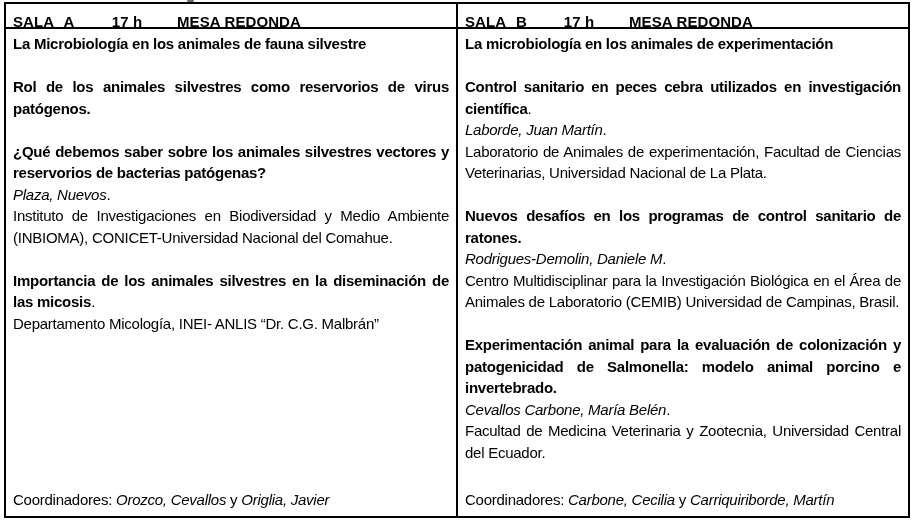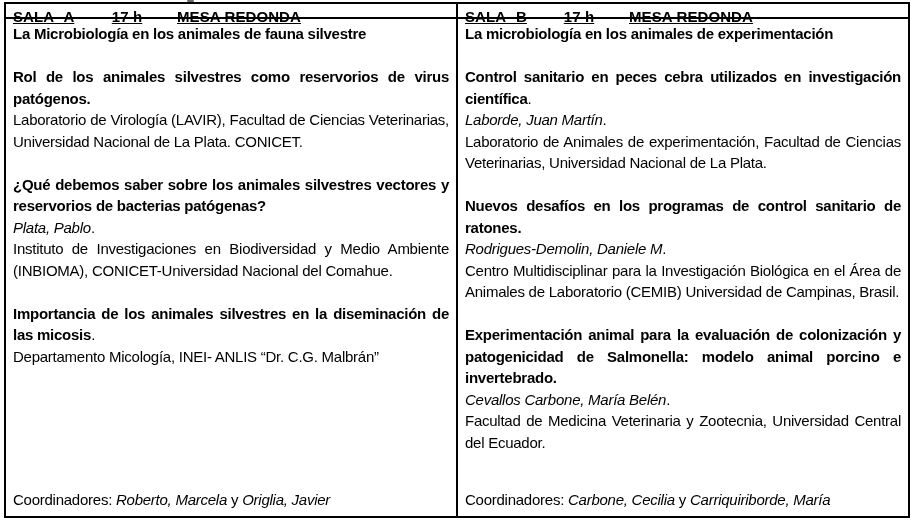--- a/index.html
+++ b/index.html
@@ -40,21 +40,21 @@
     flex: 1 1 0;
     min-width: 0;
     display: flex;
     flex-direction: column;
     box-sizing: border-box;
   }
   .column.first {
     border-right: 2px solid #000000;
   }
   .col-header {
-    height: 15px;
+    height: 25px;
     box-sizing: border-box;
     border-bottom: 2px solid #000000;
     display: flex;
     align-items: center;
     padding: 12px 7px 0 7px;
     font-weight: bold;
     font-size: 15px;
     letter-spacing: 0.1px;
     flex: 0 0 auto;
     text-decoration: underline;
@@ -98,30 +98,29 @@
       <div class="col-header">
         <span class="hdr-room">SALA A</span>
         <span class="hdr-time">17 h</span>
         <span class="hdr-session">MESA REDONDA</span>
       </div>
       <div class="col-body">
         <div>
             <div class="para"><span class="r-b">La Microbiología en los animales de fauna silvestre</span></div>
             <div class="para blank"></div>
             <div class="para"><span class="r-b">Rol de los animales silvestres como reservorios de virus patógenos.</span></div>
-            <div class="para"><span class="r-n">Laboratorio de Virología (LAVIR), Facultad de Ciencias Veterinarias, Universidad Nacional de La Plata. CONICET.</span></div>
             <div class="para blank"></div>
             <div class="para"><span class="r-b">¿Qué debemos saber sobre los animales silvestres vectores y reservorios de bacterias patógenas?</span></div>
-            <div class="para"><span class="r-i">Plata, Pablo</span><span class="r-n">.</span></div>
+            <div class="para"><span class="r-i">Plaza, Nuevos</span><span class="r-n">.</span></div>
             <div class="para"><span class="r-n">Instituto de Investigaciones en Biodiversidad y Medio Ambiente (INBIOMA), CONICET-Universidad Nacional del Comahue.</span></div>
             <div class="para blank"></div>
             <div class="para"><span class="r-b">Importancia de los animales silvestres en la diseminación de las micosis</span><span class="r-n">.</span></div>
             <div class="para"><span class="r-n">Departamento Micología, INEI- ANLIS “Dr. C.G. Malbrán”</span></div>
           </div>
-        <div class="para coordinators"><span class="r-n">Coordinadores: </span><span class="r-i">Roberto, Marcela</span><span class="r-n"> y </span><span class="r-i">Origlia, Javier</span></div>
+        <div class="para coordinators"><span class="r-n">Coordinadores: </span><span class="r-i">Orozco, Cevallos</span><span class="r-n"> y </span><span class="r-i">Origlia, Javier</span></div>
       </div>
     </div>
 
     <div class="column">
       <div class="col-header">
         <span class="hdr-room">SALA B</span>
         <span class="hdr-time">17 h</span>
         <span class="hdr-session">MESA REDONDA</span>
       </div>
       <div class="col-body">
@@ -133,18 +132,18 @@
             <div class="para"><span class="r-n">Laboratorio de Animales de experimentación, Facultad de Ciencias Veterinarias, Universidad Nacional de La Plata.</span></div>
             <div class="para blank"></div>
             <div class="para"><span class="r-b">Nuevos desafíos en los programas de control sanitario de ratones.</span></div>
             <div class="para"><span class="r-i">Rodrigues-Demolin, Daniele M</span><span class="r-n">.</span></div>
             <div class="para"><span class="r-n">Centro Multidisciplinar para la Investigación Biológica en el Área de Animales de Laboratorio (CEMIB) Universidad de Campinas, Brasil.</span></div>
             <div class="para blank"></div>
             <div class="para"><span class="r-b">Experimentación animal para la evaluación de colonización y patogenicidad de Salmonella: modelo animal porcino e invertebrado.</span></div>
             <div class="para"><span class="r-i">Cevallos Carbone, María Belén</span><span class="r-n">.</span></div>
             <div class="para"><span class="r-n">Facultad de Medicina Veterinaria y Zootecnia, Universidad Central del Ecuador.</span></div>
           </div>
-        <div class="para coordinators"><span class="r-n">Coordinadores: </span><span class="r-i">Carbone, Cecilia</span><span class="r-n"> y </span><span class="r-i">Carriquiriborde, María</span></div>
+        <div class="para coordinators"><span class="r-n">Coordinadores: </span><span class="r-i">Carbone, Cecilia</span><span class="r-n"> y </span><span class="r-i">Carriquiriborde, Martín</span></div>
       </div>
     </div>
 
   </div>
 </div>
 
 </body></html>

